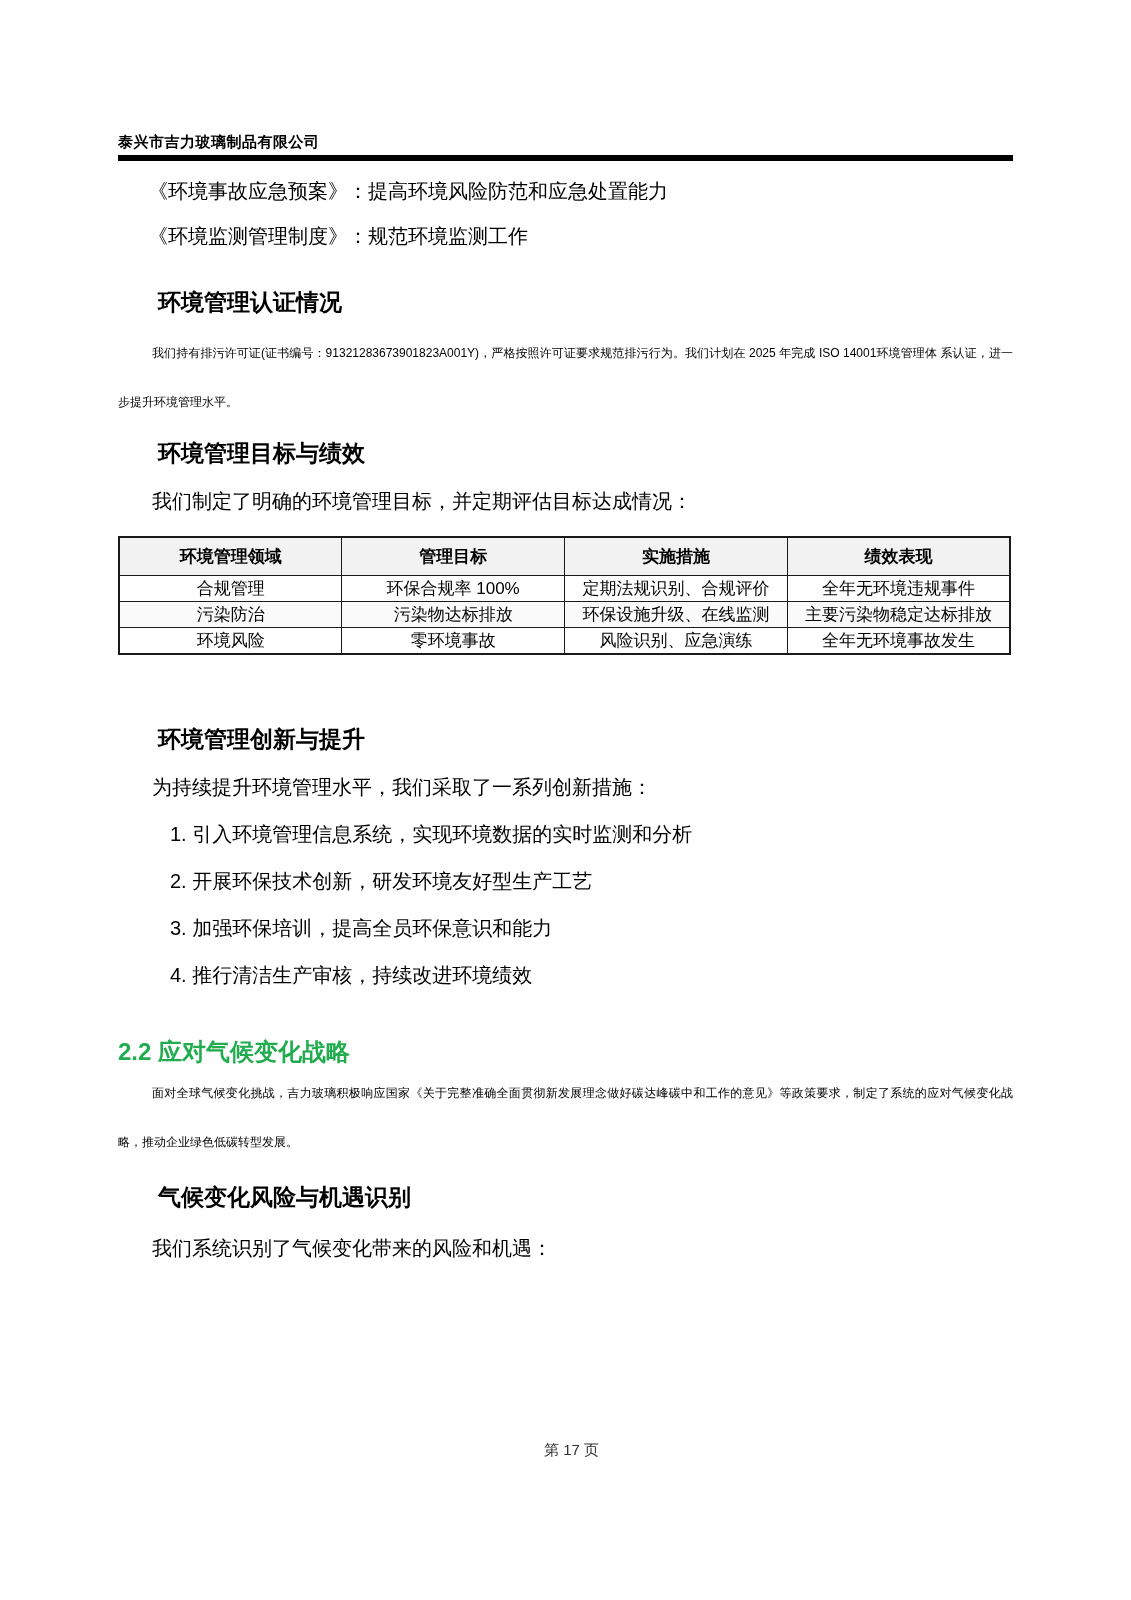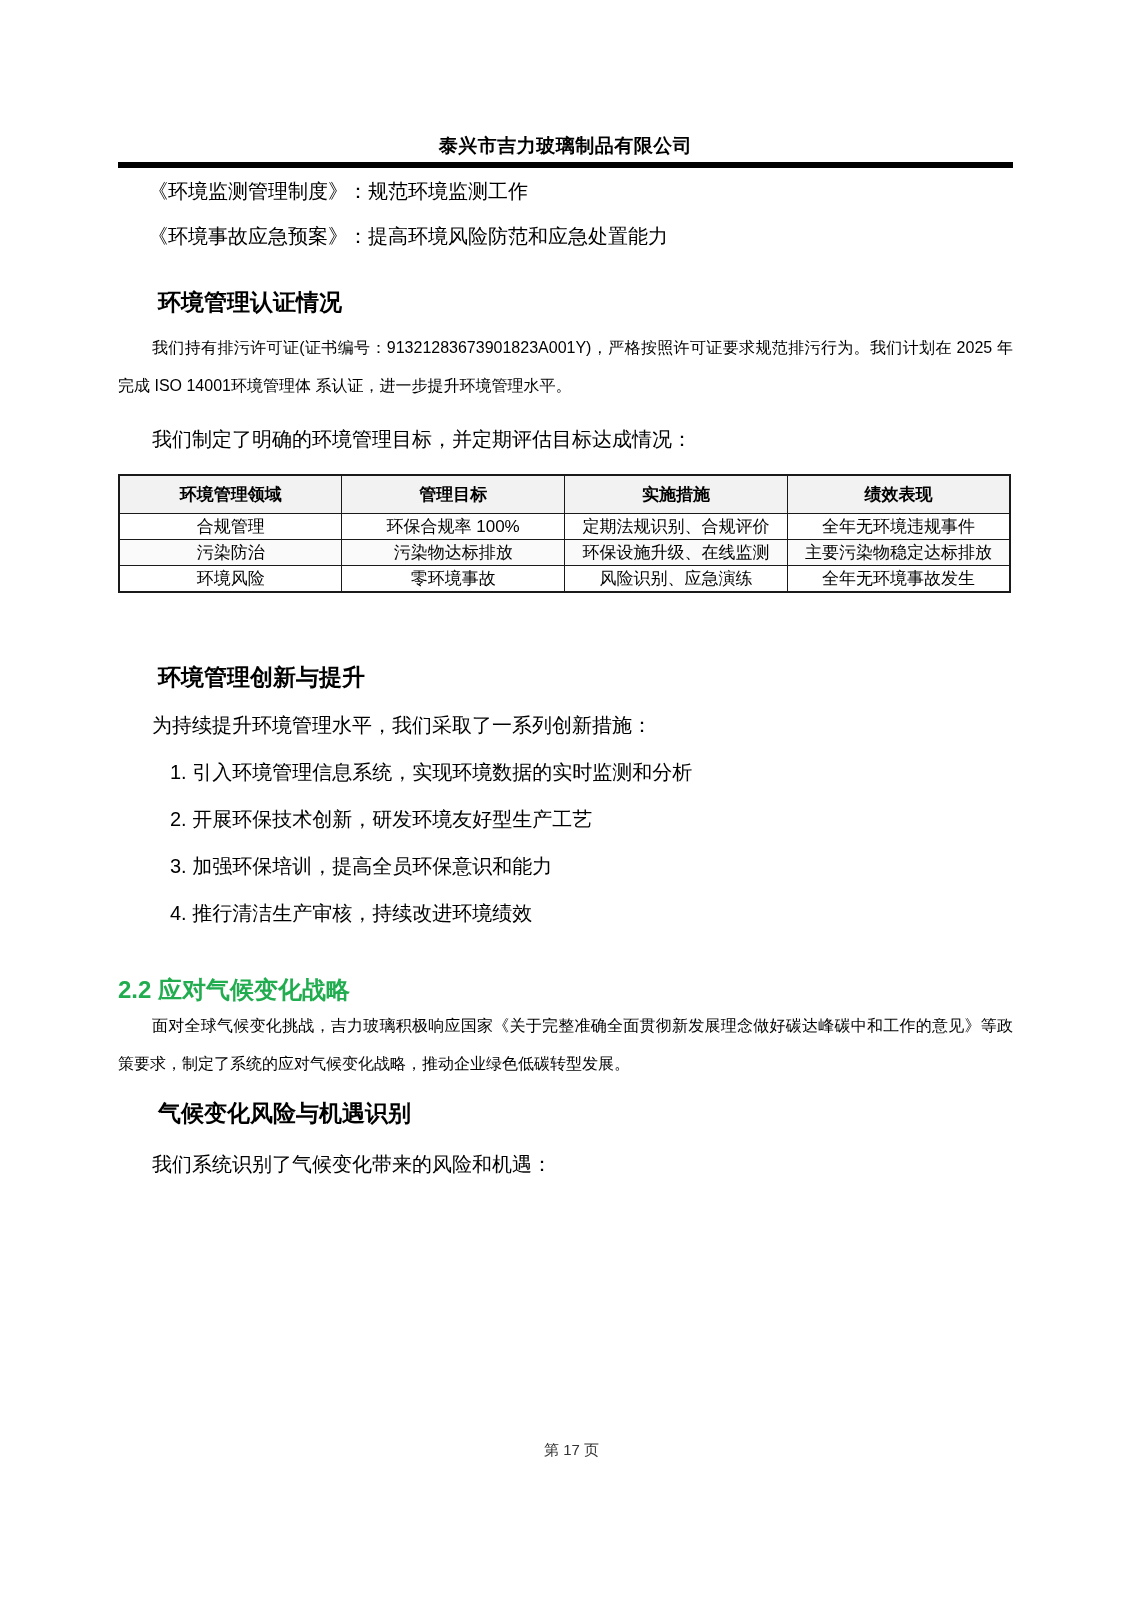--- a/index.html
+++ b/index.html
@@ -18,22 +18,22 @@
   
   .page-header {
     position: absolute;
     top: 0; left: 118px; right: 118px;
     padding-top: 133px;
     border-bottom: 6px solid #000;
     padding-bottom: 3px;
   }
   .company-name {
     display: block;
-    text-align: center;
-    font-size: 19px;
+    text-align: left;
+    font-size: 15px;
     font-weight: bold;
     letter-spacing: 0.5px;
   }
   
   .content {
     position: absolute;
     top: 178px; left: 118px;
     width: 895px;
   }
   .intro-line {
@@ -42,22 +42,22 @@
     margin: 0 0 0 30px;
   }
   .intro-line + .intro-line { margin-top: 19px; }
   .sub-heading {
     font-size: 23px;
     font-weight: bold;
     margin-left: 40px;
     line-height: 27px;
   }
   .body-para {
-    font-size: 16px;
-    line-height: 38px;
+    font-size: 12px;
+    line-height: 49px;
     text-align: justify;
     text-indent: 34px;
   }
   .body-line {
     font-size: 20px;
     line-height: 26px;
     margin-left: 34px;
   }
   .mt-h1 { margin-top: 40px; }
   .mt-p1 { margin-top: 13px; }
@@ -120,26 +120,27 @@
 <body>
 
 <div class="page">
 
   <div class="page-header">
     <span class="company-name">泰兴市吉力玻璃制品有限公司</span>
   </div>
 
   <div class="content">
 
+    <p class="intro-line">《环境事故应急预案》：提高环境风险防范和应急处置能力</p>
     <p class="intro-line">《环境监测管理制度》：规范环境监测工作</p>
-    <p class="intro-line">《环境事故应急预案》：提高环境风险防范和应急处置能力</p>
 
     <h3 class="sub-heading mt-h1">环境管理认证情况</h3>
     <p class="body-para mt-p1">我们持有排污许可证(证书编号：91321283673901823A001Y)，严格按照许可证要求规范排污行为。我们计划在 2025 年完成 ISO 14001环境管理体 系认证，进一步提升环境管理水平。</p>
 
+    <h3 class="sub-heading mt-h2">环境管理目标与绩效</h3>
     <p class="body-line mt-p2">我们制定了明确的环境管理目标，并定期评估目标达成情况：</p>
 
     <table class="goals-table mt-table">
       <thead>
         <tr>
           <th>环境管理领域</th>
           <th>管理目标</th>
           <th>实施措施</th>
           <th>绩效表现</th>
         </tr>

